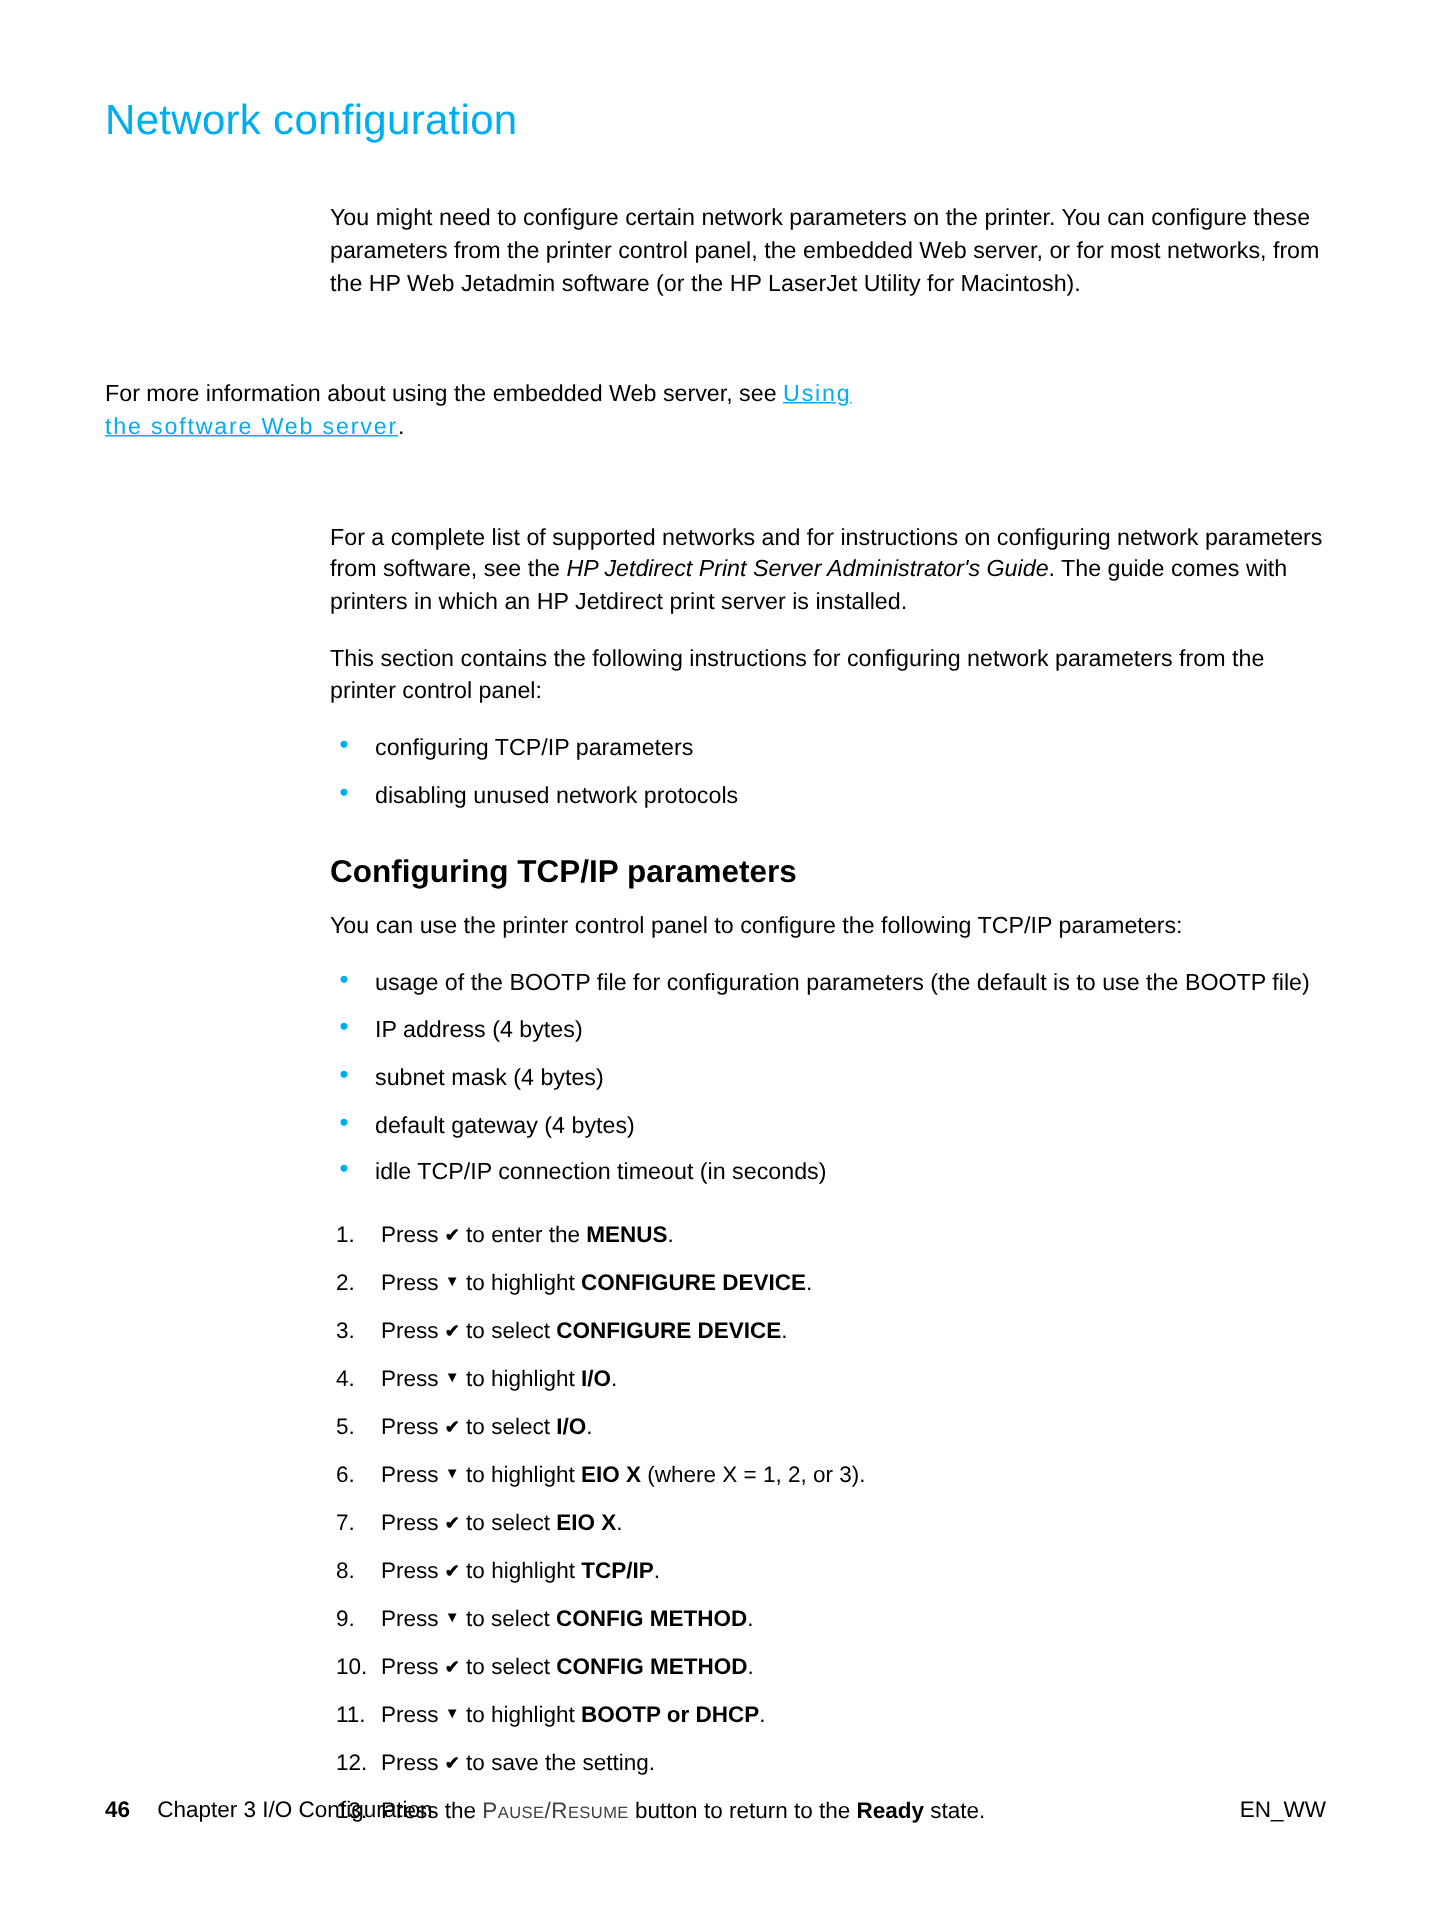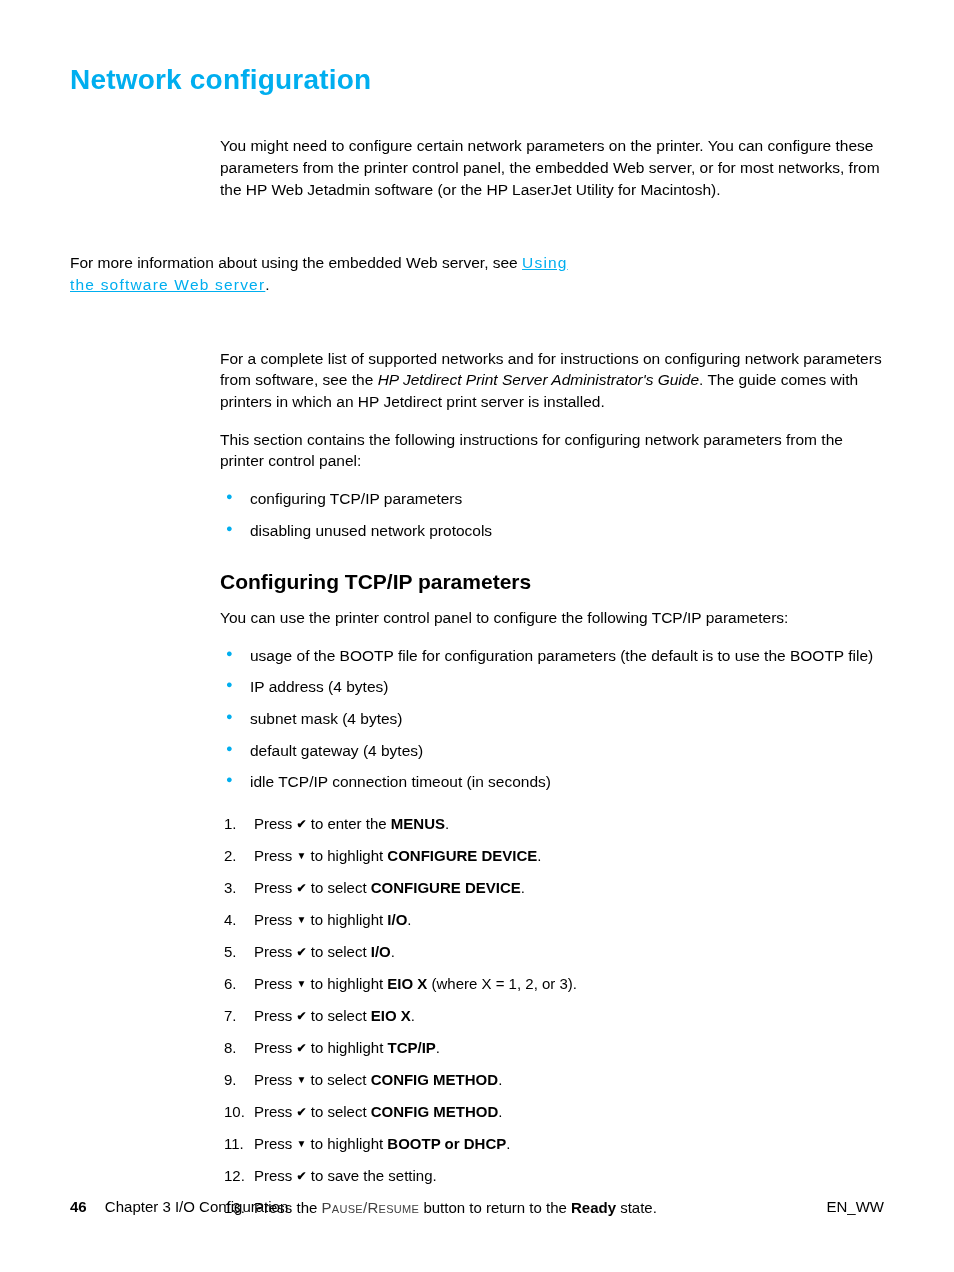--- a/index.html
+++ b/index.html
@@ -11,21 +11,21 @@
     width: 954px;
     height: 1272px;
     position: relative;
     padding: 60px 70px 60px 70px;
     font-size: 15.5px;
     line-height: 1.4;
   }
   h1.title {
     color: #00aeef;
     font-size: 28px;
-    font-weight: bold;
+    font-weight: normal;
     margin: 0 0 36px 0;
     letter-spacing: 0.2px;
   }
   .body-section {
     display: flex;
     margin-bottom: 12px;
     margin-top: 36px;
   }
   .label-col {
     width: 150px;

